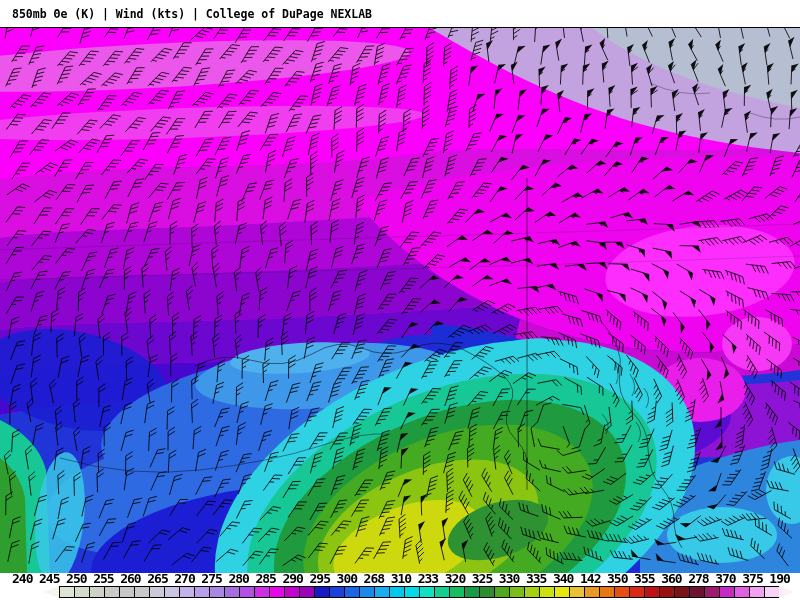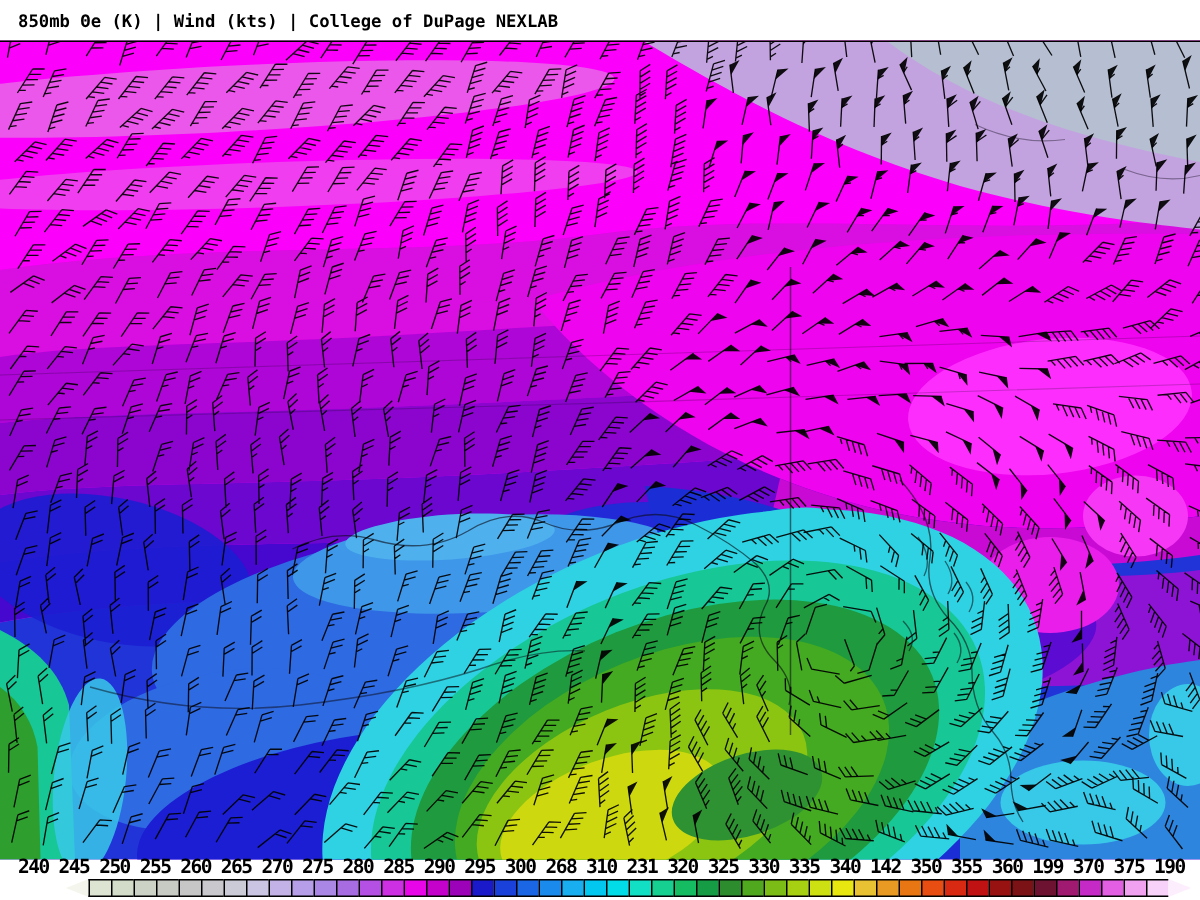--- a/index.html
+++ b/index.html
@@ -102,31 +102,31 @@
     <span>265</span>
     <span>270</span>
     <span>275</span>
     <span>280</span>
     <span>285</span>
     <span>290</span>
     <span>295</span>
     <span>300</span>
     <span>268</span>
     <span>310</span>
-    <span>231</span>
+    <span>233</span>
     <span>320</span>
     <span>325</span>
     <span>330</span>
     <span>335</span>
     <span>340</span>
     <span>142</span>
     <span>350</span>
     <span>355</span>
     <span>360</span>
-    <span>199</span>
+    <span>278</span>
     <span>370</span>
     <span>375</span>
     <span>190</span>
   </div>
 <div class="cbar" id="cbar">
     <div class="cb-arrow left" style="border-right-color: rgb(244, 246, 238);"></div>
     <div class="cb-cell" style="background: rgb(221, 228, 210);"></div>
     <div class="cb-cell" style="background: rgb(210, 220, 200);"></div>
     <div class="cb-cell" style="background: rgb(205, 210, 198);"></div>
     <div class="cb-cell" style="background: rgb(200, 202, 196);"></div>

